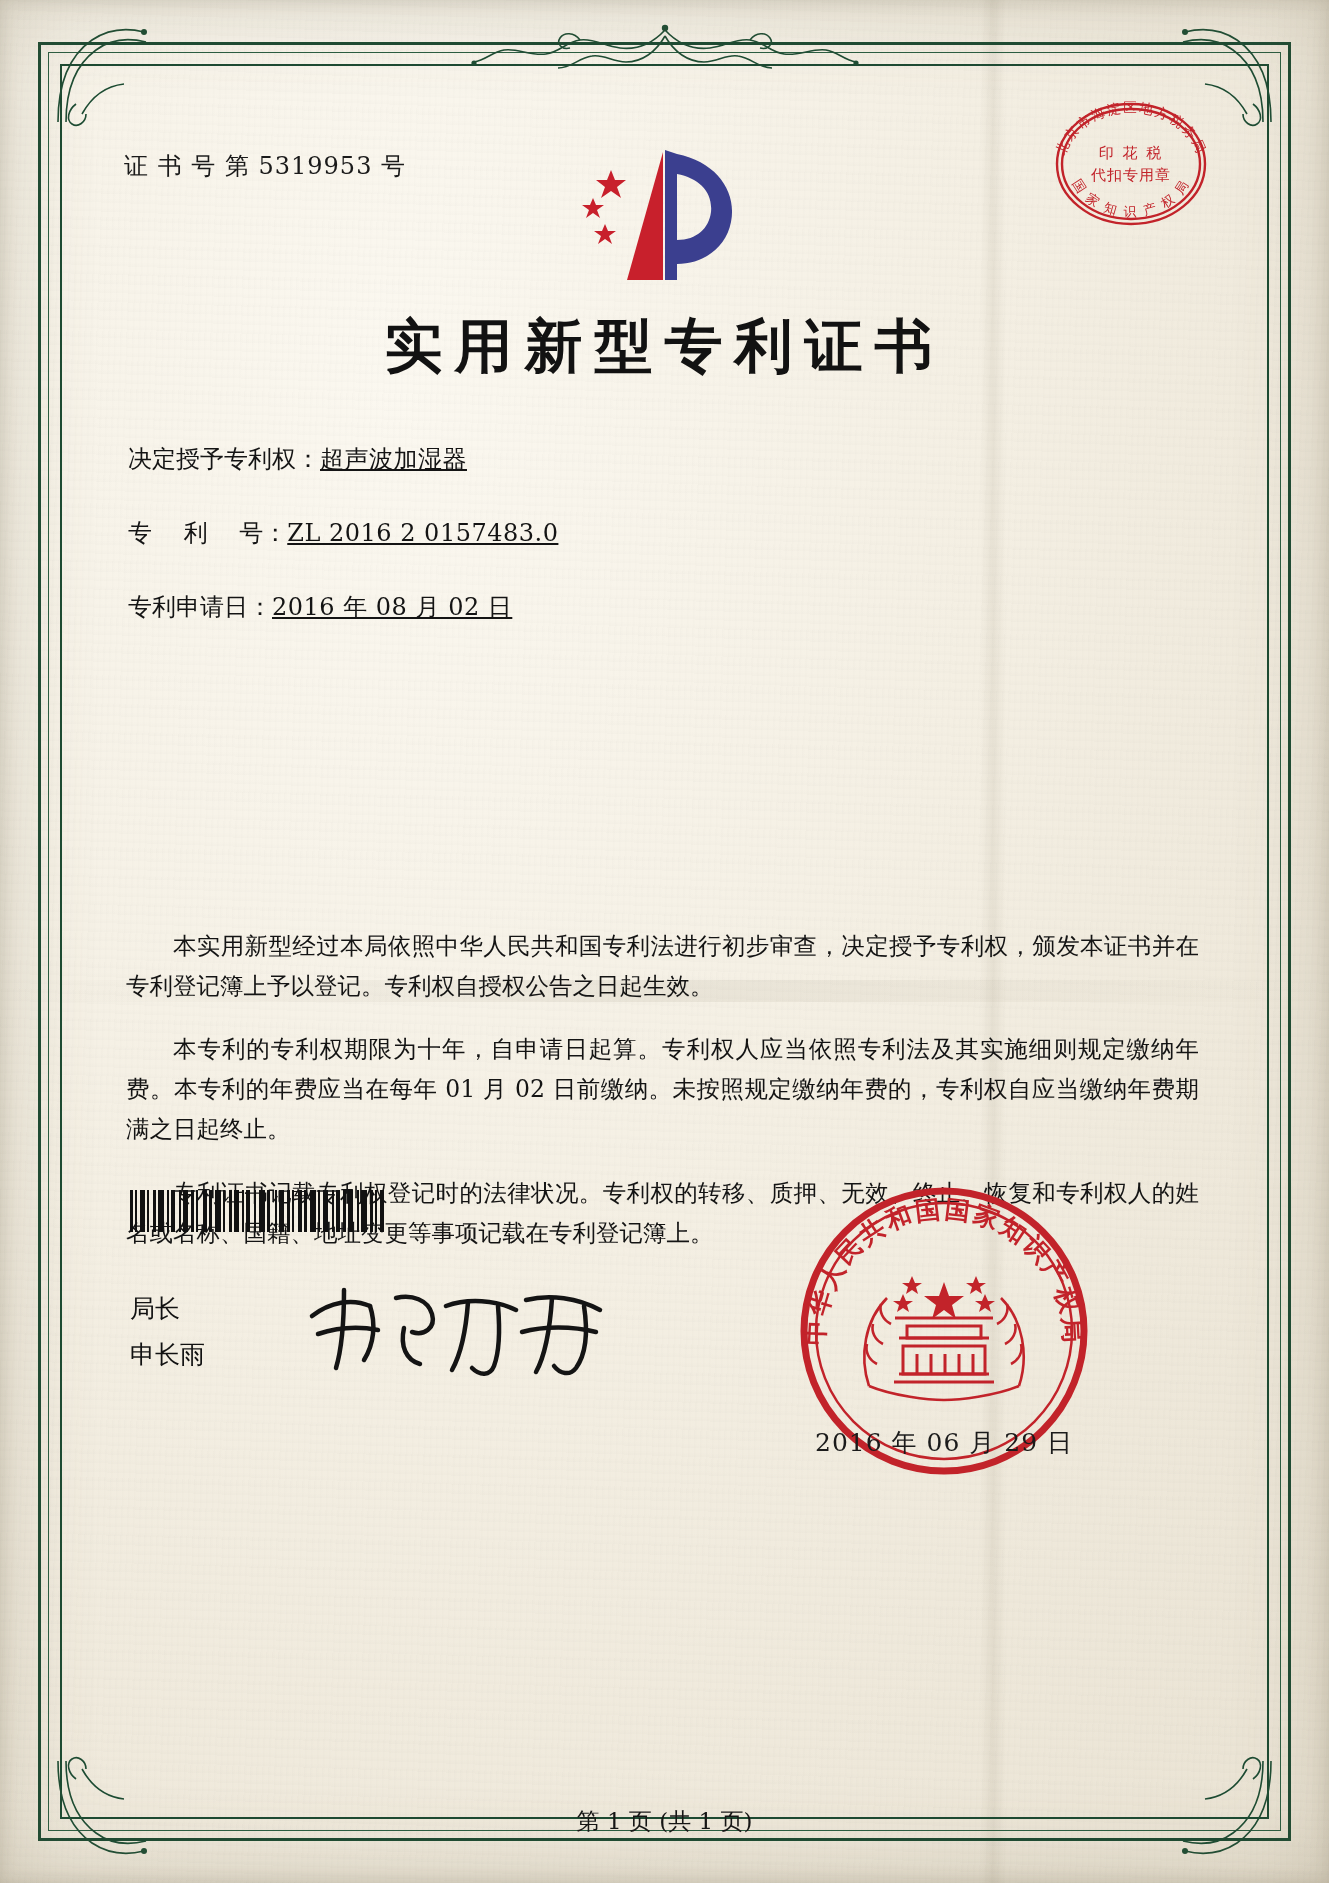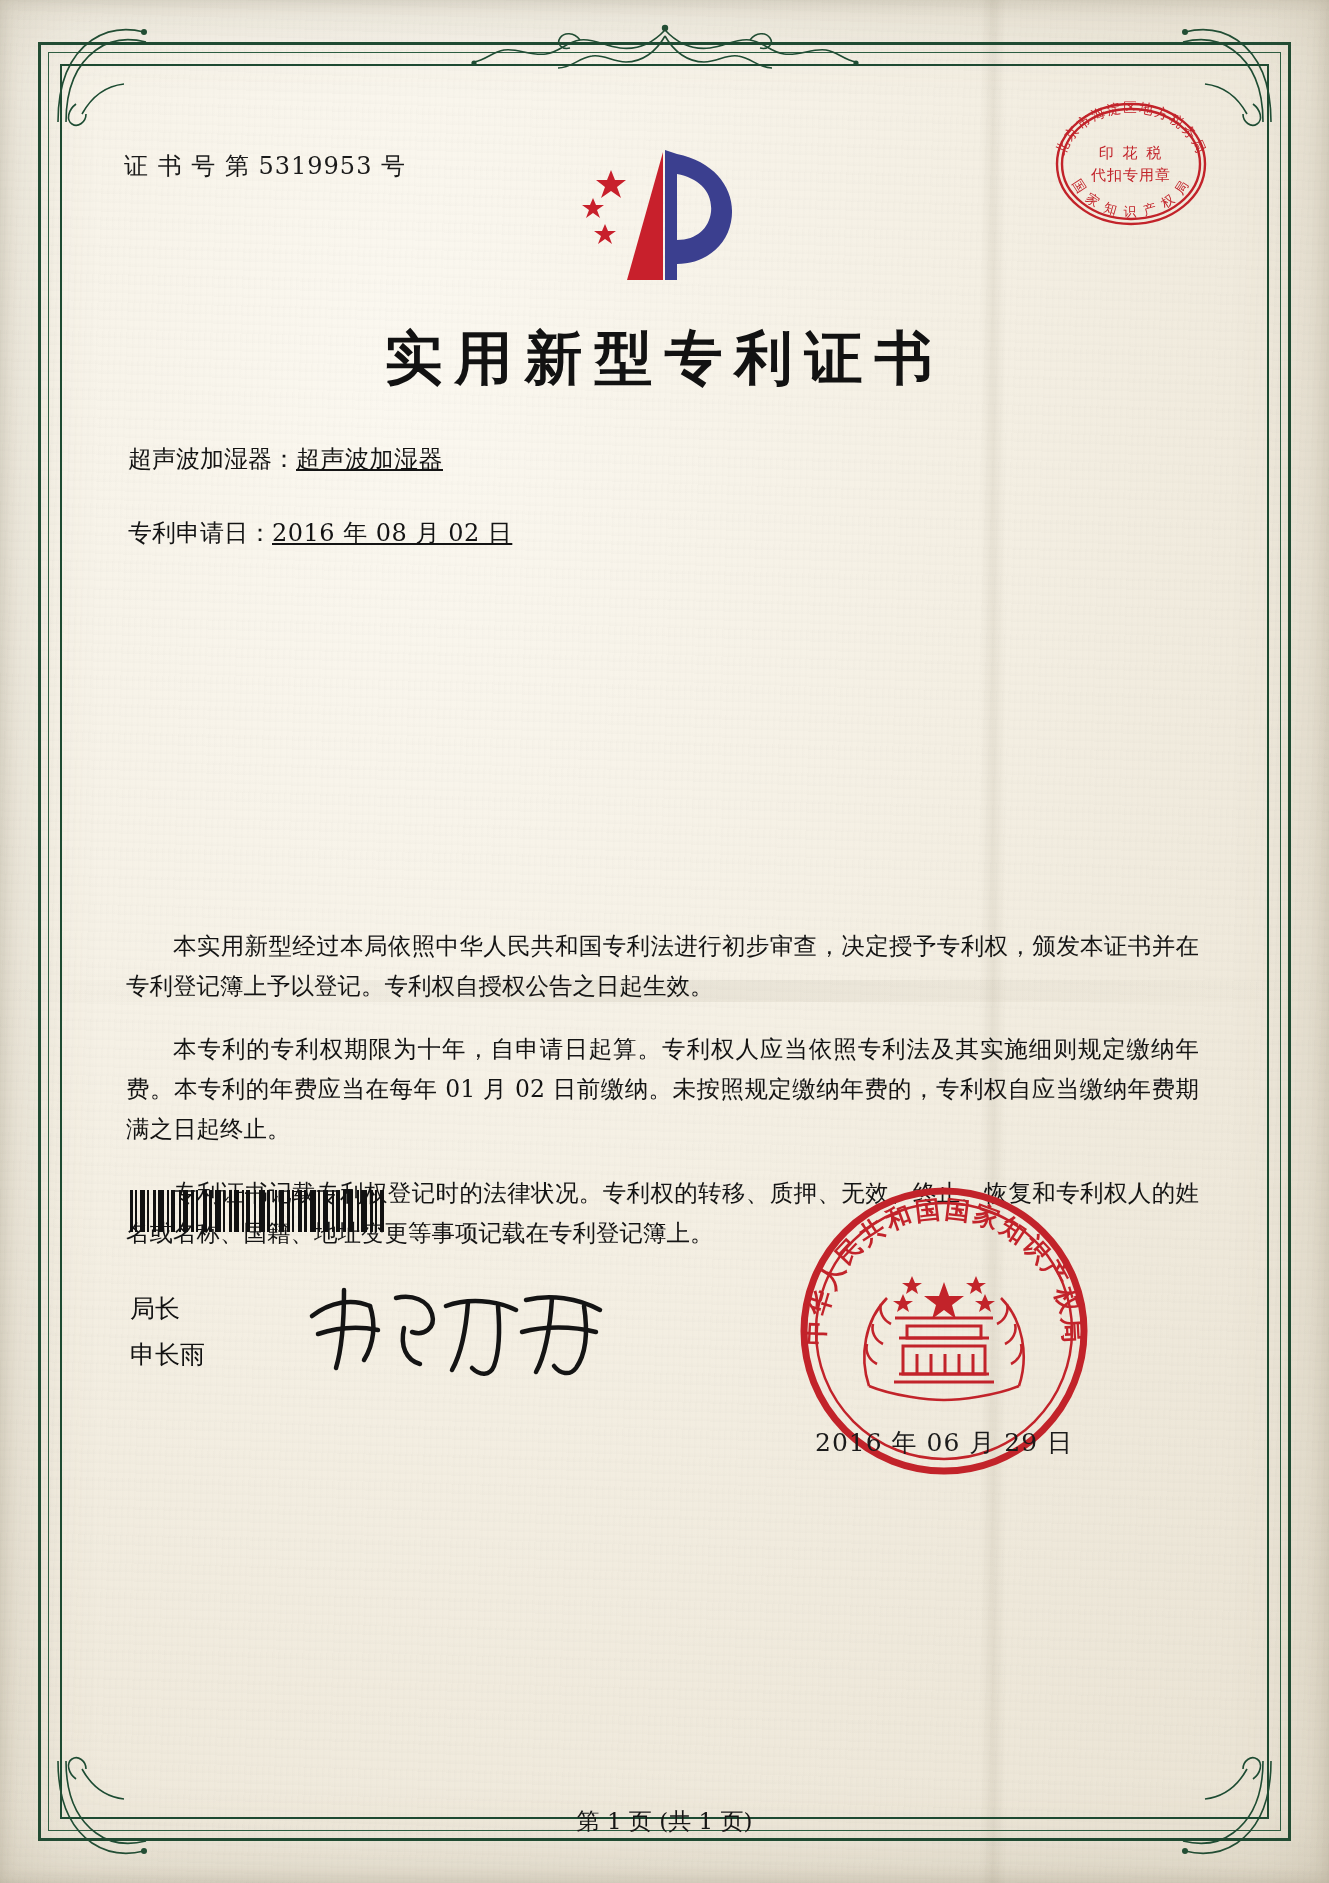--- a/index.html
+++ b/index.html
@@ -74,21 +74,21 @@
     width:200px;height:150px;
   }
 
   
   .seal-tax{
     position:absolute;right:48px;top:28px;
     width:180px;height:150px;
   }
 
   .title{
-    position:absolute;left:0;right:0;top:256px;
+    position:absolute;left:0;right:0;top:244px;
     text-align:center;
     font-size:58px;
     letter-spacing:12px;
     font-weight:bold;
     color:#121212;
     font-family:"DejaVu Serif","Liberation Serif",serif;
   }
 
   .fields{
     position:absolute;left:68px;top:380px;right:60px;
@@ -249,21 +249,24 @@
       </text>
       <text x="90" y="66" font-size="15" fill="#c2232a" text-anchor="middle" font-family="DejaVu Serif, serif" letter-spacing="2">印 花 税</text>
       <text x="90" y="88" font-size="15" fill="#c2232a" text-anchor="middle" font-family="DejaVu Serif, serif" letter-spacing="1">代扣专用章</text>
     </svg>
   </div>
 
   <div class="title">实用新型专利证书</div>
 
   <div class="fields">
     <div class="field-row">
-      <span class="field-label">超声波加湿器：</span><span class="field-value">超声波加湿器</span>
+      <span class="field-label">决定授予专利权：</span><span class="field-value">超声波加湿器</span>
+    </div>
+    <div class="field-row">
+      <span class="field-label">专　 利 　号：</span><span class="field-value">ZL 2016 2 0157483.0</span>
     </div>
     <div class="field-row">
       <span class="field-label">专利申请日：</span><span class="field-value">2016 年 08 月 02 日</span>
     </div>
   </div>
 
   <div class="paras">
     <p class="para">本实用新型经过本局依照中华人民共和国专利法进行初步审查，决定授予专利权，颁发本证书并在专利登记簿上予以登记。专利权自授权公告之日起生效。</p>
     <p class="para">本专利的专利权期限为十年，自申请日起算。专利权人应当依照专利法及其实施细则规定缴纳年费。本专利的年费应当在每年 01 月 02 日前缴纳。未按照规定缴纳年费的，专利权自应当缴纳年费期满之日起终止。</p>
     <p class="para">专利证书记载专利权登记时的法律状况。专利权的转移、质押、无效、终止、恢复和专利权人的姓名或名称、国籍、地址变更等事项记载在专利登记簿上。</p>

